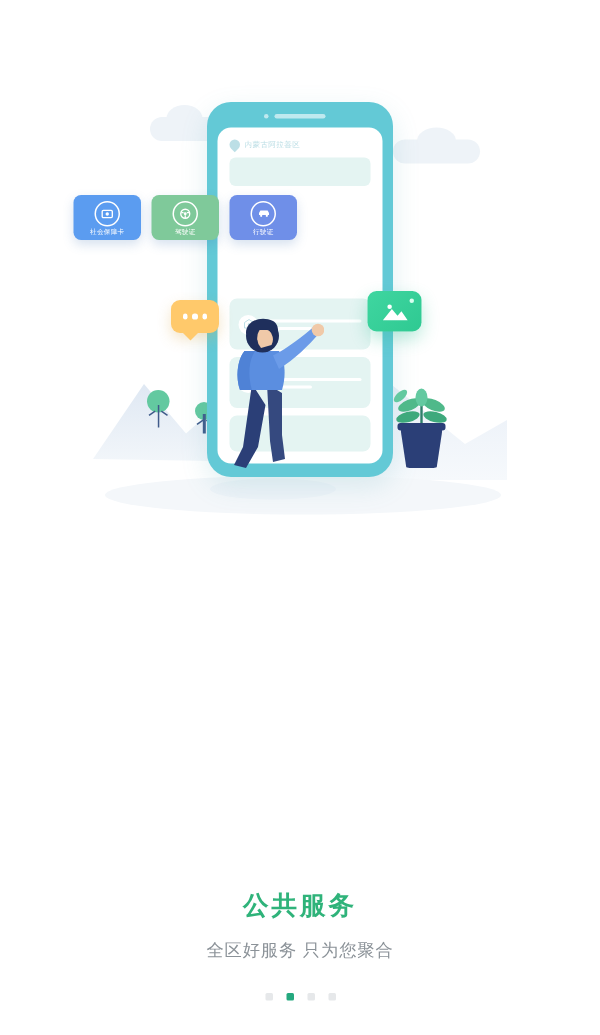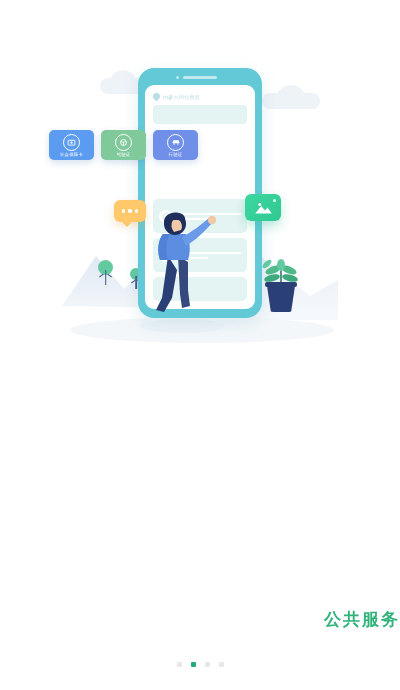--- a/index.html
+++ b/index.html
@@ -95,21 +95,21 @@
   
   .tree{position:absolute;}
   .tree .crown{width:15px;height:15px;border-radius:50%;background:#63c9a0;}
   .tree .trunk{position:absolute;left:50%;transform:translateX(-50%);top:10px;width:1.6px;height:15px;background:#3f5a8a;}
   .tree .br{position:absolute;width:5px;height:1.4px;background:#3f5a8a;top:15px;}
 
   
   .person{position:absolute;left:84px;top:132px;width:70px;height:125px;}
 
   
-  .caption{position:absolute;left:0;top:608px;width:400px;text-align:right;}
+  .caption{position:absolute;left:0;top:592px;width:400px;text-align:center;}
   .caption h1{
     margin:0;font-size:17px;font-weight:bold;color:#2fb37a;letter-spacing:2px;
   }
   .caption p{
     margin:11px 0 0 0;font-size:11.5px;color:#8b9298;letter-spacing:.6px;
   }
 
   .dots{position:absolute;left:0;top:662px;width:400px;display:flex;justify-content:center;gap:9px;}
   .dot{width:5px;height:5px;border-radius:1px;background:#e6e8ea;}
   .dot.active{background:#25a97f;}
@@ -270,20 +270,21 @@
         <circle cx="29" cy="34" r="11" fill="#1f2f5c"></circle>
         <path d="M33 30 a8 8 0 0 1 2 10 l-7 2 a10 10 0 0 1 -1 -12 z" fill="#f0c9a8"></path>
         <path d="M18 32 C18 24 28 20 36 24 C40 26 40 32 38 34 C34 28 24 28 20 36 Z" fill="#1f2f5c"></path>
       </svg>
 
     </div>
   </div>
 
   <div class="caption">
     <h1>公共服务</h1>
+    <p>全区好服务  只为您聚合</p>
   </div>
 
   <div class="dots">
     <span class="dot"></span>
     <span class="dot active"></span>
     <span class="dot"></span>
     <span class="dot"></span>
   </div>
 
 </div>

